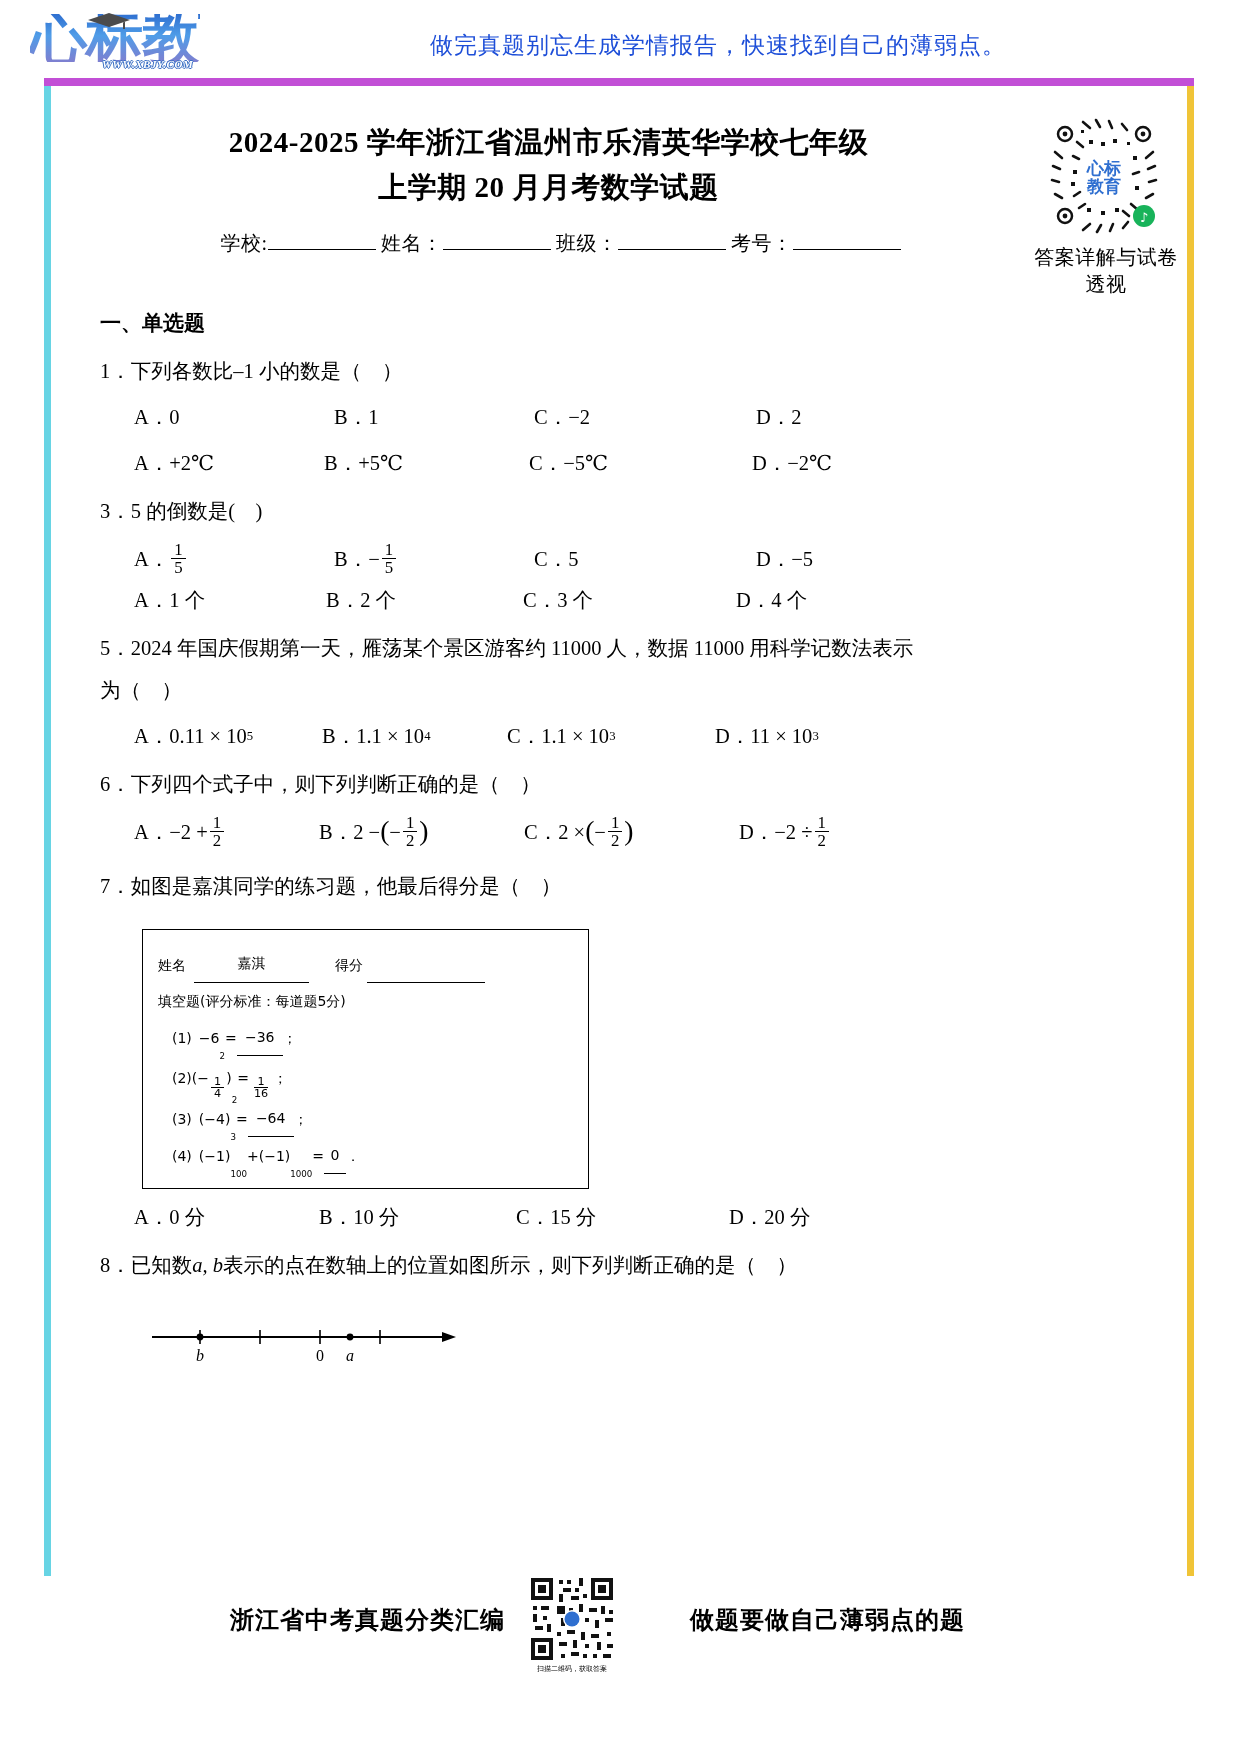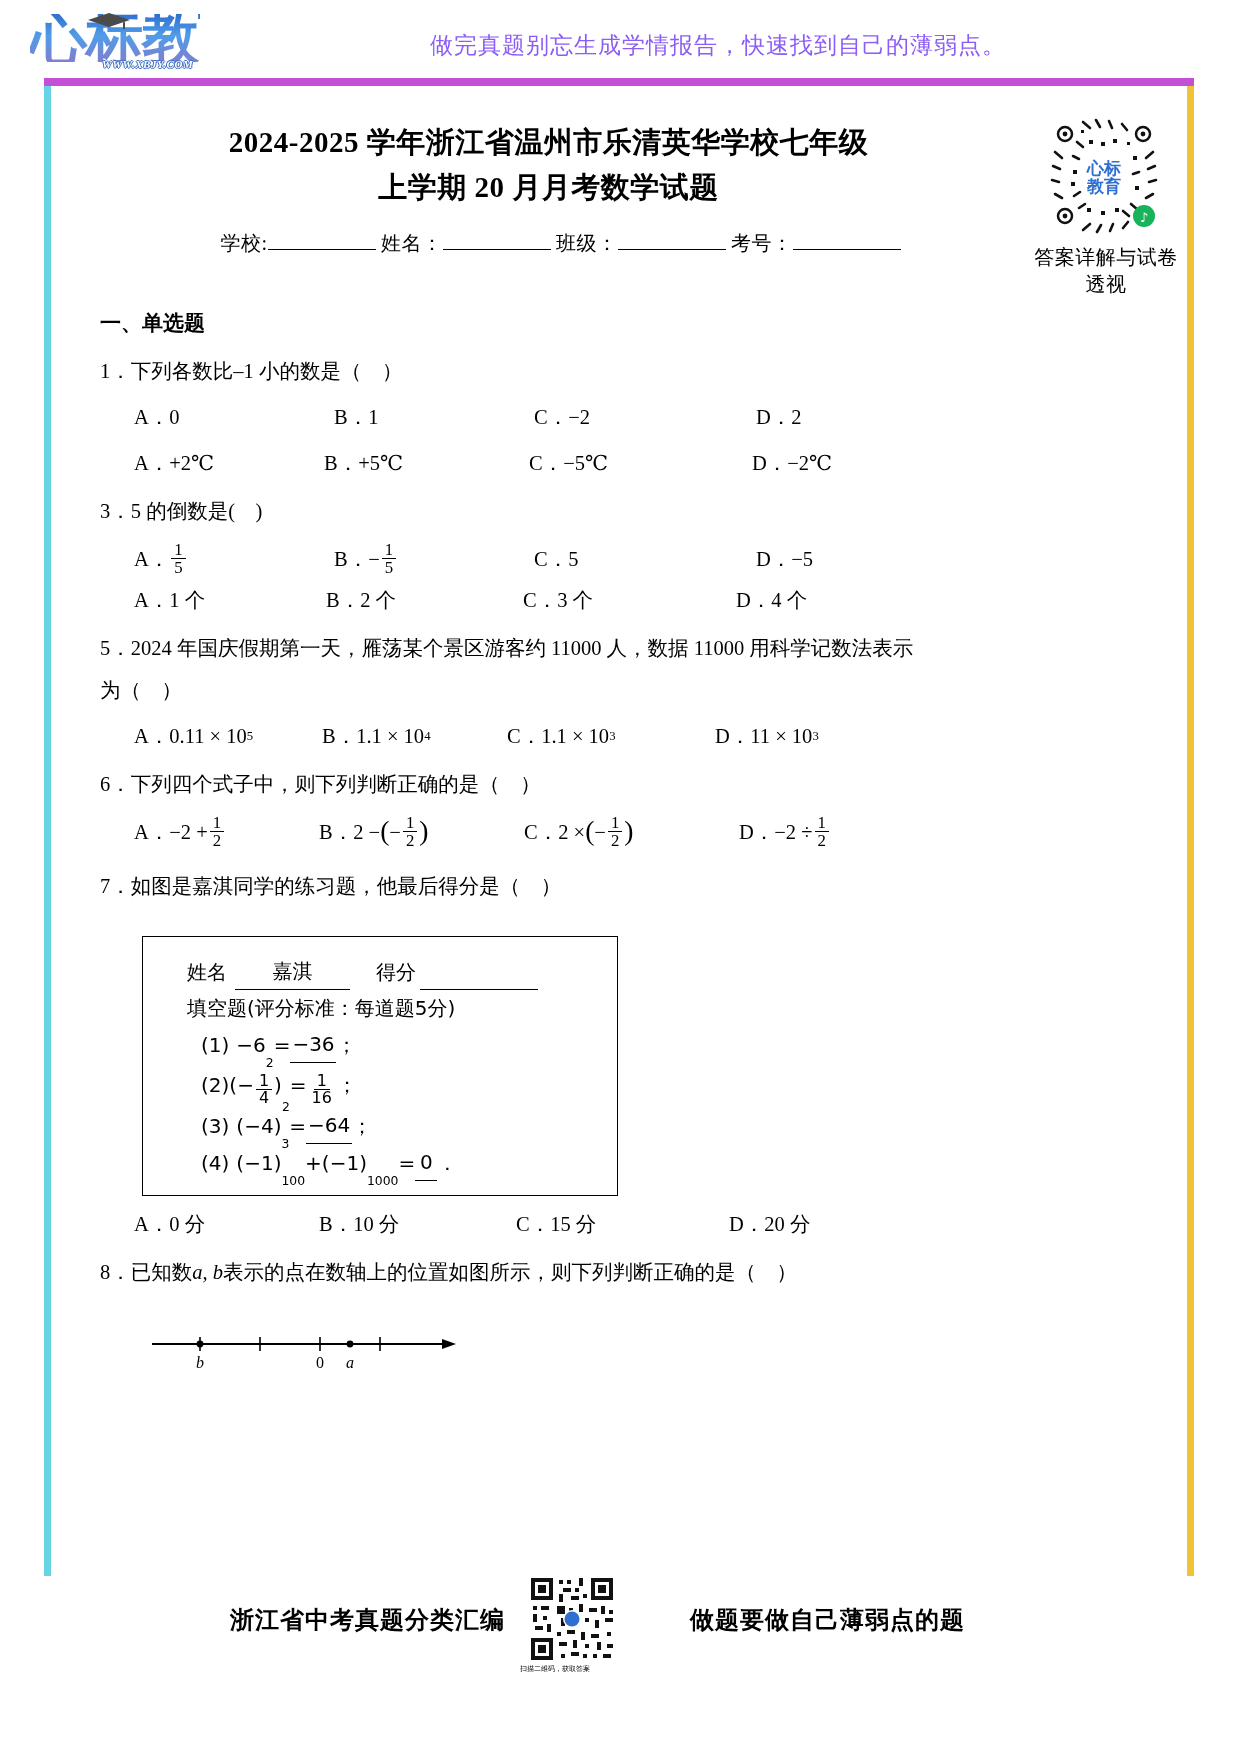--- a/index.html
+++ b/index.html
@@ -21,21 +21,21 @@
   .logo-cap{position:absolute;left:57px;top:-2px;width:44px;height:20px;}
   .logo-url{
     position:absolute;left:72px;top:44px;
     font-family:"Liberation Serif",serif;font-style:italic;font-weight:bold;
     font-size:11px;color:#ffffff;letter-spacing:.5px;
     text-shadow:0 0 1px #3a6fc4,1px 0 0 #3a6fc4,-1px 0 0 #3a6fc4,0 1px 0 #3a6fc4,0 -1px 0 #3a6fc4;
   }
   .banner-slogan{
     position:absolute;left:430px;top:30px;width:780px;
     font-family:"DejaVu Sans","Liberation Sans",sans-serif;
-    font-size:23px;color:#8b5cf6;letter-spacing:1px;white-space:nowrap;
+    font-size:23px;color:#1d4ed8;letter-spacing:1px;white-space:nowrap;
   }
   
   .rule-top{position:absolute;left:44px;top:78px;width:1150px;height:8px;background:#c24fd6;}
   .rule-left{position:absolute;left:44px;top:86px;width:7px;height:1490px;background:#67d4e4;}
   .rule-right{position:absolute;left:1187px;top:86px;width:7px;height:1490px;background:#f0c437;}
   .sheet{position:absolute;left:58px;top:92px;width:1125px;height:1480px;}
   
   .title{
     text-align:center;font-weight:bold;font-size:29px;line-height:53px;
     font-family:"Liberation Serif","DejaVu Serif",serif;letter-spacing:.5px;
@@ -59,41 +59,41 @@
   .opts{display:flex;margin-top:2px;padding-left:34px;}
   .opt{flex:0 0 auto;display:flex;align-items:center;}
   sup{font-size:.62em;vertical-align:super;line-height:0;}
   .frac{display:inline-flex;flex-direction:column;align-items:center;
         vertical-align:middle;line-height:1.02;font-size:.82em;margin:0 2px;}
   .frac .n{border-bottom:1.3px solid #000;padding:0 3px;}
   .frac .d{padding:0 3px;}
   .paren{display:inline-flex;align-items:center;font-size:1.35em;line-height:.9;}
   
   .figbox{
-    border:1.8px solid #000;width:430px;margin:28px 0 4px 42px;
-    padding:16px 0 14px 44px;font-size:20px;line-height:36px;
+    border:1.8px solid #000;width:430px;margin:21px 0 4px 42px;
+    padding:16px 0 14px 15px;font-size:14px;line-height:36px;
     font-family:"DejaVu Sans","Liberation Sans",sans-serif;
   }
   .figbox .rowline{display:flex;align-items:flex-end;}
   .ul{border-bottom:1.5px solid #000;display:inline-block;text-align:center;}
   .hand{font-family:"Liberation Serif","DejaVu Serif",serif;}
   
   .numline{margin:16px 0 0 42px;width:330px;height:74px;}
   
   .footer{position:absolute;left:0;top:1578px;width:1240px;height:90px;}
   .foot-left{
     position:absolute;left:230px;top:26px;font-weight:bold;font-size:24px;
     font-family:"DejaVu Sans","Liberation Sans",sans-serif;letter-spacing:1px;
   }
   .foot-right{
     position:absolute;left:690px;top:26px;font-weight:bold;font-size:24px;
     font-family:"DejaVu Sans","Liberation Sans",sans-serif;letter-spacing:1px;
   }
   .qr-foot{position:absolute;left:527px;top:-4px;width:90px;height:90px;}
-  .qr-foot-cap{position:absolute;left:520px;top:86px;width:104px;font-size:7px;
+  .qr-foot-cap{position:absolute;left:520px;top:86px;width:104px;text-align:center;font-size:7px;
     font-family:"DejaVu Sans","Liberation Sans",sans-serif;}
 </style>
 </head>
 <body>
 
 <div class="banner">
   <div class="logo">
     <div class="logo-text">心标教育</div>
     <svg class="logo-cap" viewBox="0 0 44 20">
       <polygon points="22,1 43,8 22,15 1,8" fill="#4b4b4b"></polygon>

